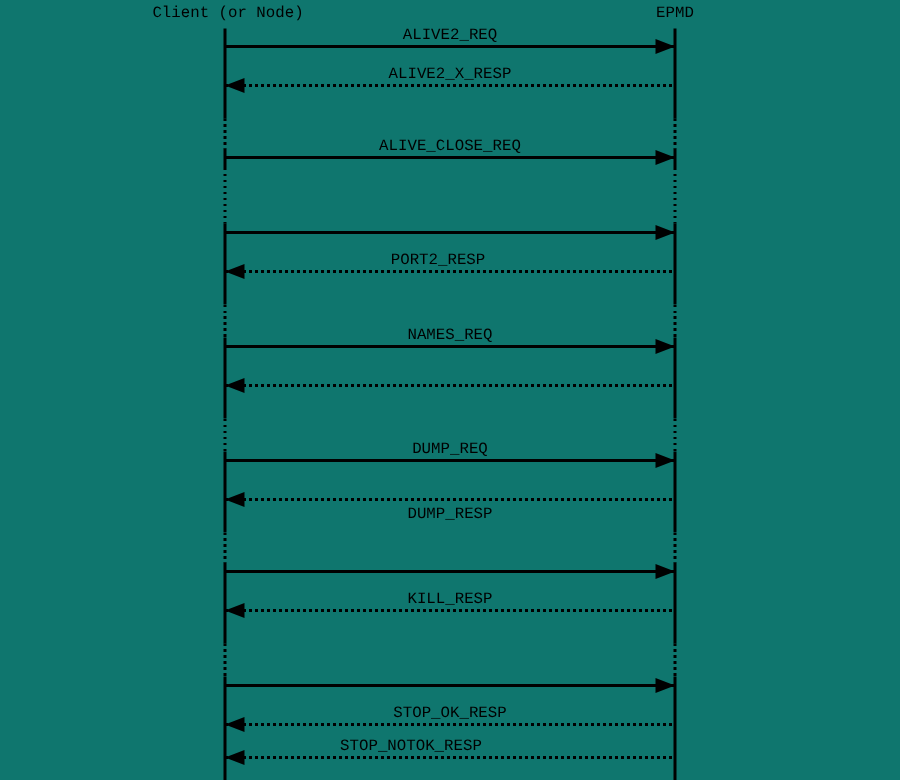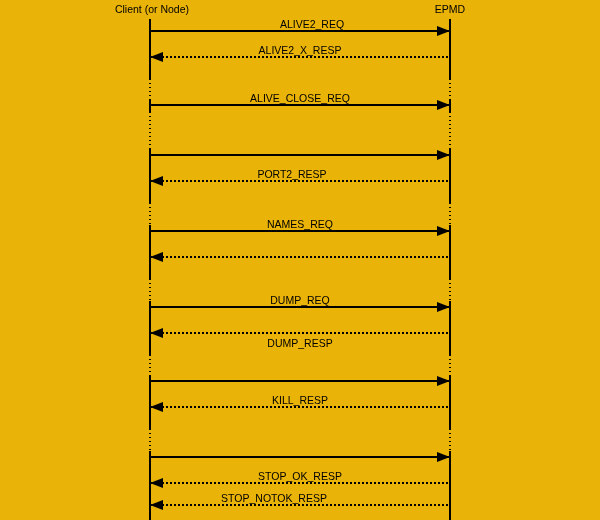--- a/index.html
+++ b/index.html
@@ -4,23 +4,23 @@
 <style>
   html, body {
     margin: 0;
     padding: 0;
     background: #ffffff;
   }
   .diagram {
     position: relative;
     width: 600px;
     height: 520px;
-    background: #eab308;
+    background: #0f766e;
     overflow: hidden;
-    font-family: Liberation Sans, sans-serif;
+    font-family: Liberation Mono, monospace;
     color: #000000;
   }
   .actor-label {
     position: absolute;
     top: 3px;
     transform: translateX(-50%);
     font-size: 10.5px;
     line-height: 13px;
     white-space: pre;
   }
@@ -86,21 +86,21 @@
     <div class="seg dotted" style="left: 449.25px; top: 112px; height: 37px;"></div>
     <div class="seg solid" style="left: 449.25px; top: 149px; height: 54px;"></div>
     <div class="seg dotted" style="left: 449.25px; top: 203px; height: 22px;"></div>
     <div class="seg solid" style="left: 449.25px; top: 225px; height: 54px;"></div>
     <div class="seg dotted" style="left: 449.25px; top: 279px; height: 22px;"></div>
     <div class="seg solid" style="left: 449.25px; top: 301px; height: 54px;"></div>
     <div class="seg dotted" style="left: 449.25px; top: 355px; height: 20px;"></div>
     <div class="seg solid" style="left: 449.25px; top: 375px; height: 54px;"></div>
     <div class="seg dotted" style="left: 449.25px; top: 429px; height: 22px;"></div>
     <div class="seg solid" style="left: 449.25px; top: 451px; height: 69px;"></div>
-    <div class="msg-label" style="left: 150px; width: 300px; top: 18px; padding-left: 12px;">ALIVE2_REQ</div>
+    <div class="msg-label" style="left: 150px; width: 300px; top: 18px;">ALIVE2_REQ</div>
     <div class="msg-line solid" style="left: 150px; width: 300px; top: 30.25px;"></div>
     <div class="arrow right" style="top: 26px; left: 437px;"></div>
     <div class="msg-label" style="left: 150px; width: 300px; top: 44px;">ALIVE2_X_RESP</div>
     <div class="msg-line dotted" style="left: 150px; width: 300px; top: 56.25px;"></div>
     <div class="arrow left" style="top: 52px; left: 150px;"></div>
     <div class="msg-label" style="left: 150px; width: 300px; top: 92px;">ALIVE_CLOSE_REQ</div>
     <div class="msg-line solid" style="left: 150px; width: 300px; top: 104.25px;"></div>
     <div class="arrow right" style="top: 100px; left: 437px;"></div>
     <div class="msg-line solid" style="left: 150px; width: 300px; top: 154.25px;"></div>
     <div class="arrow right" style="top: 150px; left: 437px;"></div>

